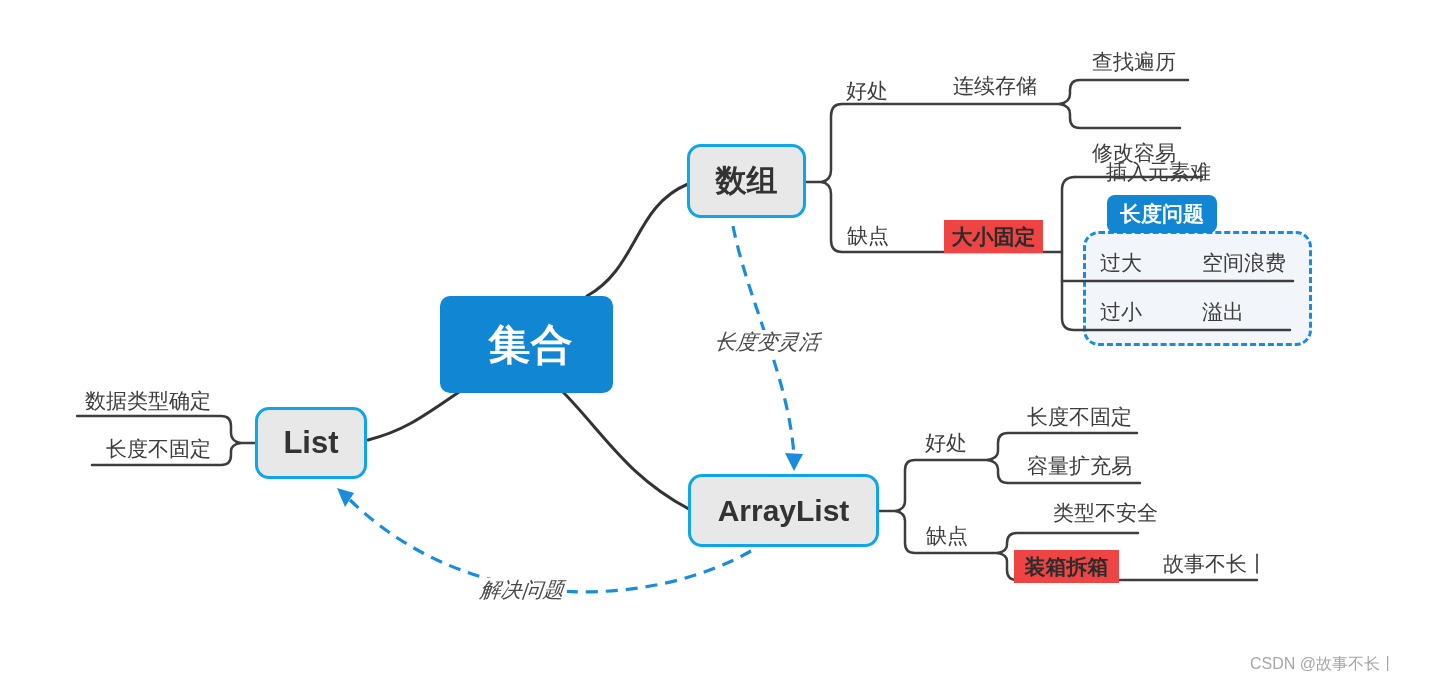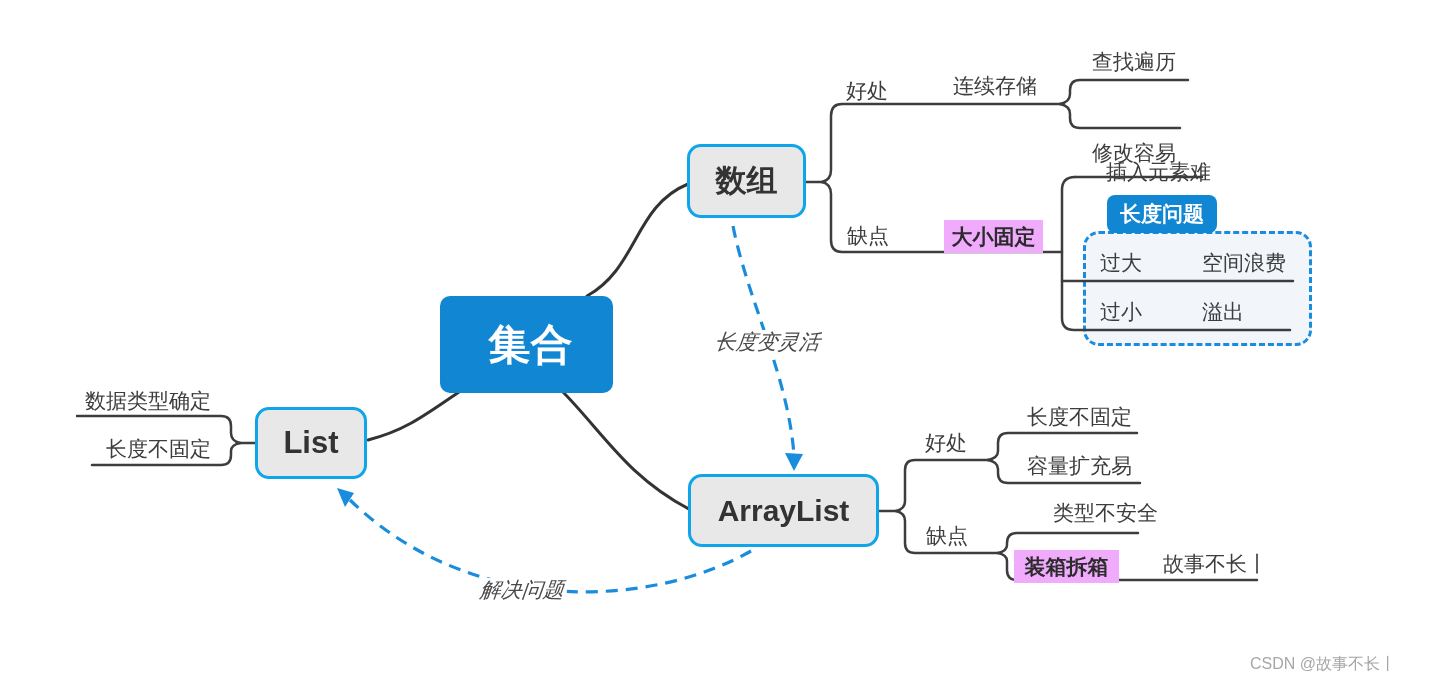--- a/index.html
+++ b/index.html
@@ -19,21 +19,21 @@
   #node-array{left:687px;top:144px;width:119px;height:74px;font-size:31px;}
   #node-root{left:440px;top:296px;width:173px;height:97px;padding-left:8px;}
   #node-list{left:255px;top:407px;width:112px;height:72px;font-size:31px;}
   #node-arraylist{left:688px;top:474px;width:191px;height:73px;font-size:30px;}
 
   
   .lbl{position:absolute;z-index:3;font-size:21px;line-height:24px;white-space:nowrap;color:#3d3d3d;}
 
   
   .hl{
-    position:absolute;z-index:3;background:#f0abfc;color:#2b2b2b;font-weight:700;
+    position:absolute;z-index:3;background:#ef4444;color:#2b2b2b;font-weight:700;
     font-size:21px;display:flex;align-items:center;justify-content:center;white-space:nowrap;
   }
   #hl-size-fixed{left:944px;top:220px;width:99px;height:33px;}
   #hl-boxing{left:1014px;top:550px;width:105px;height:33px;}
 
   
   .group-box{
     position:absolute;z-index:1;left:1083px;top:231px;width:229px;height:115px;
     box-sizing:border-box;border:3px dashed #1a8cdd;border-radius:16px;background:#f2f6fb;
   }

